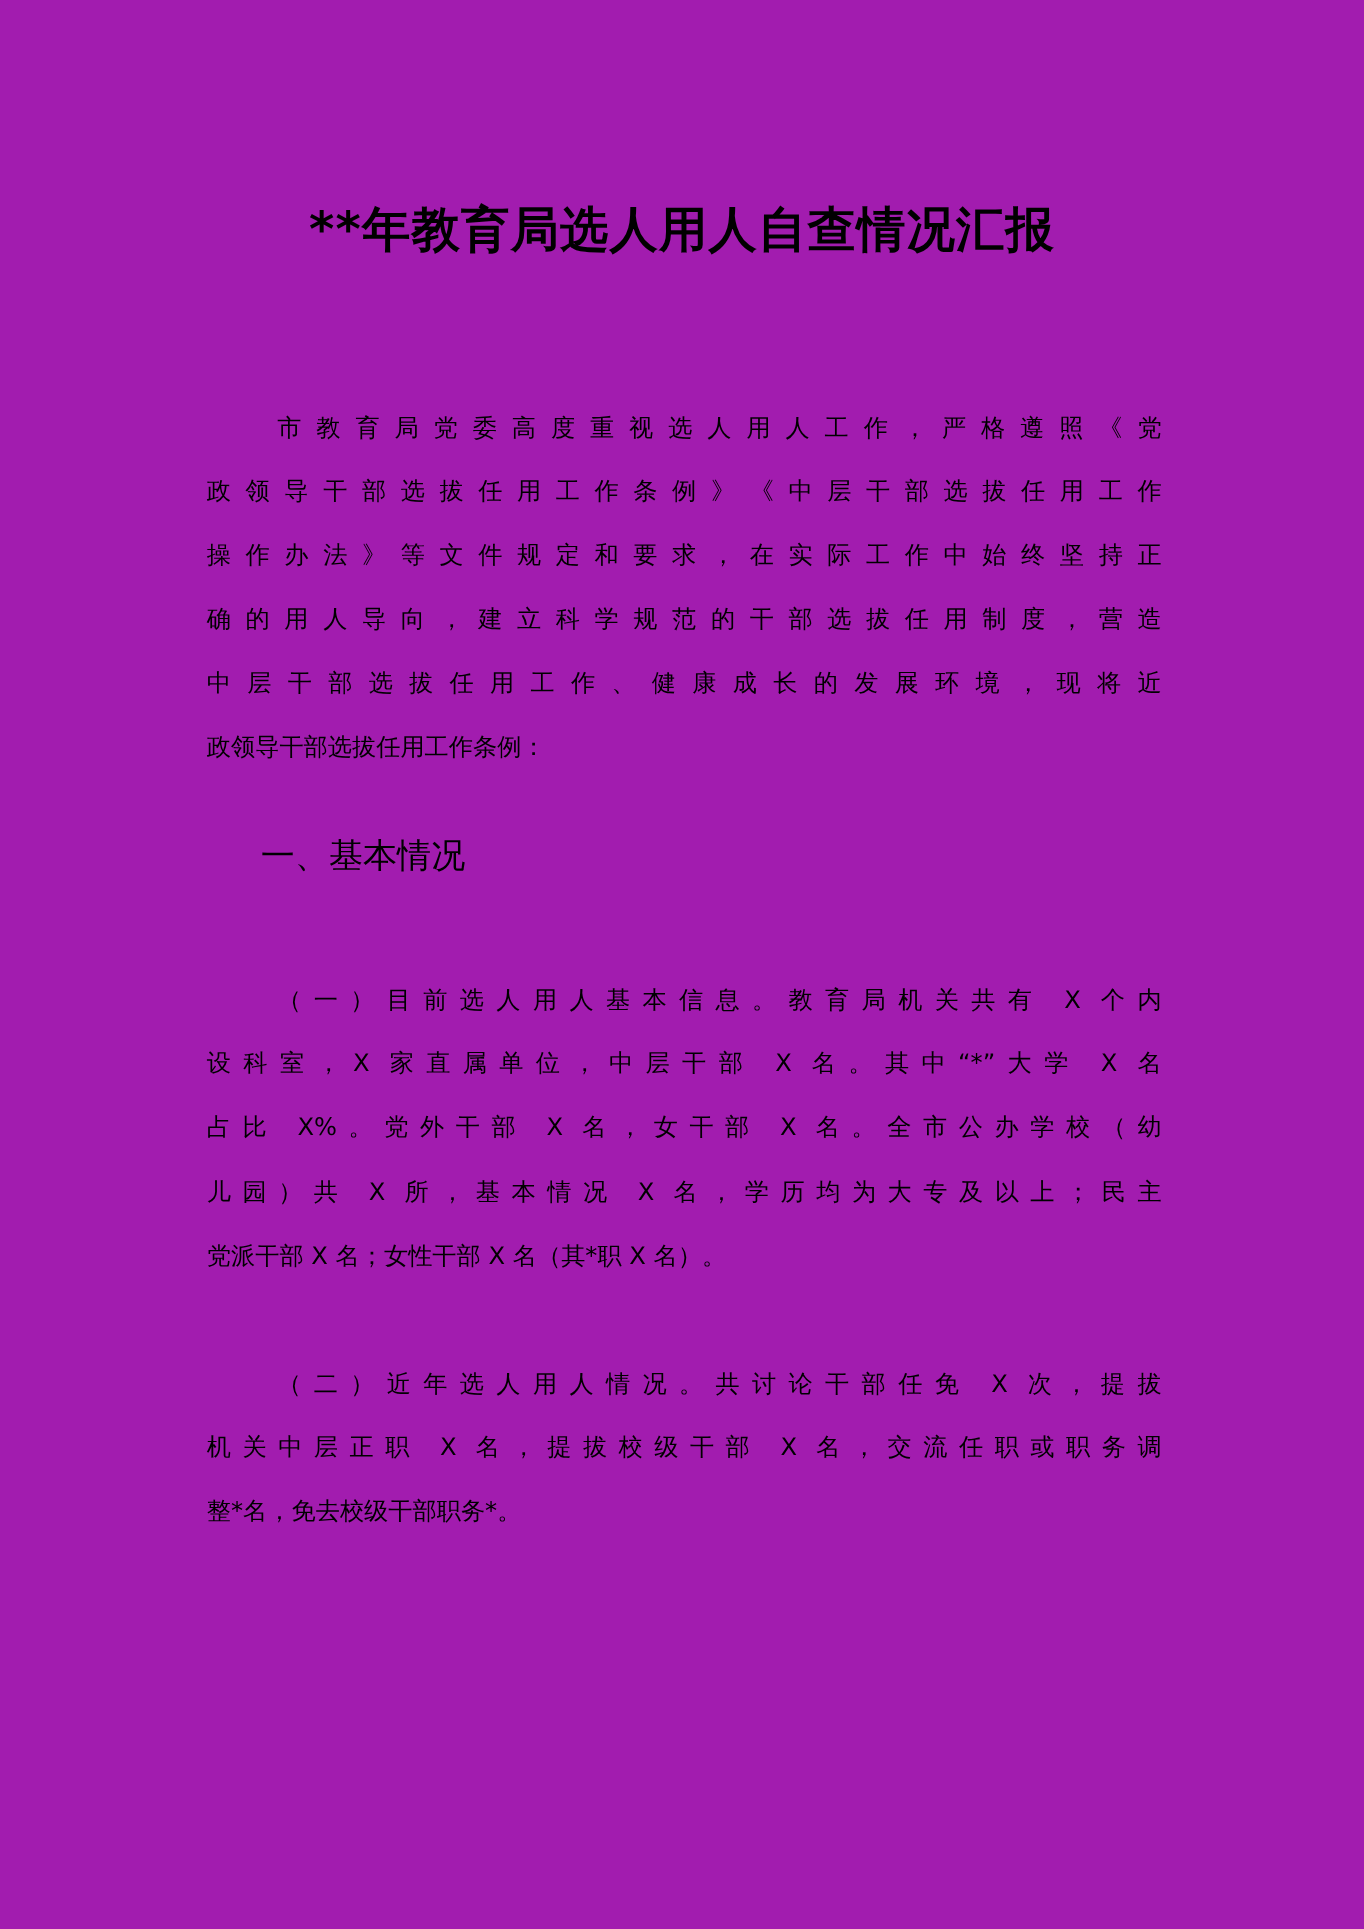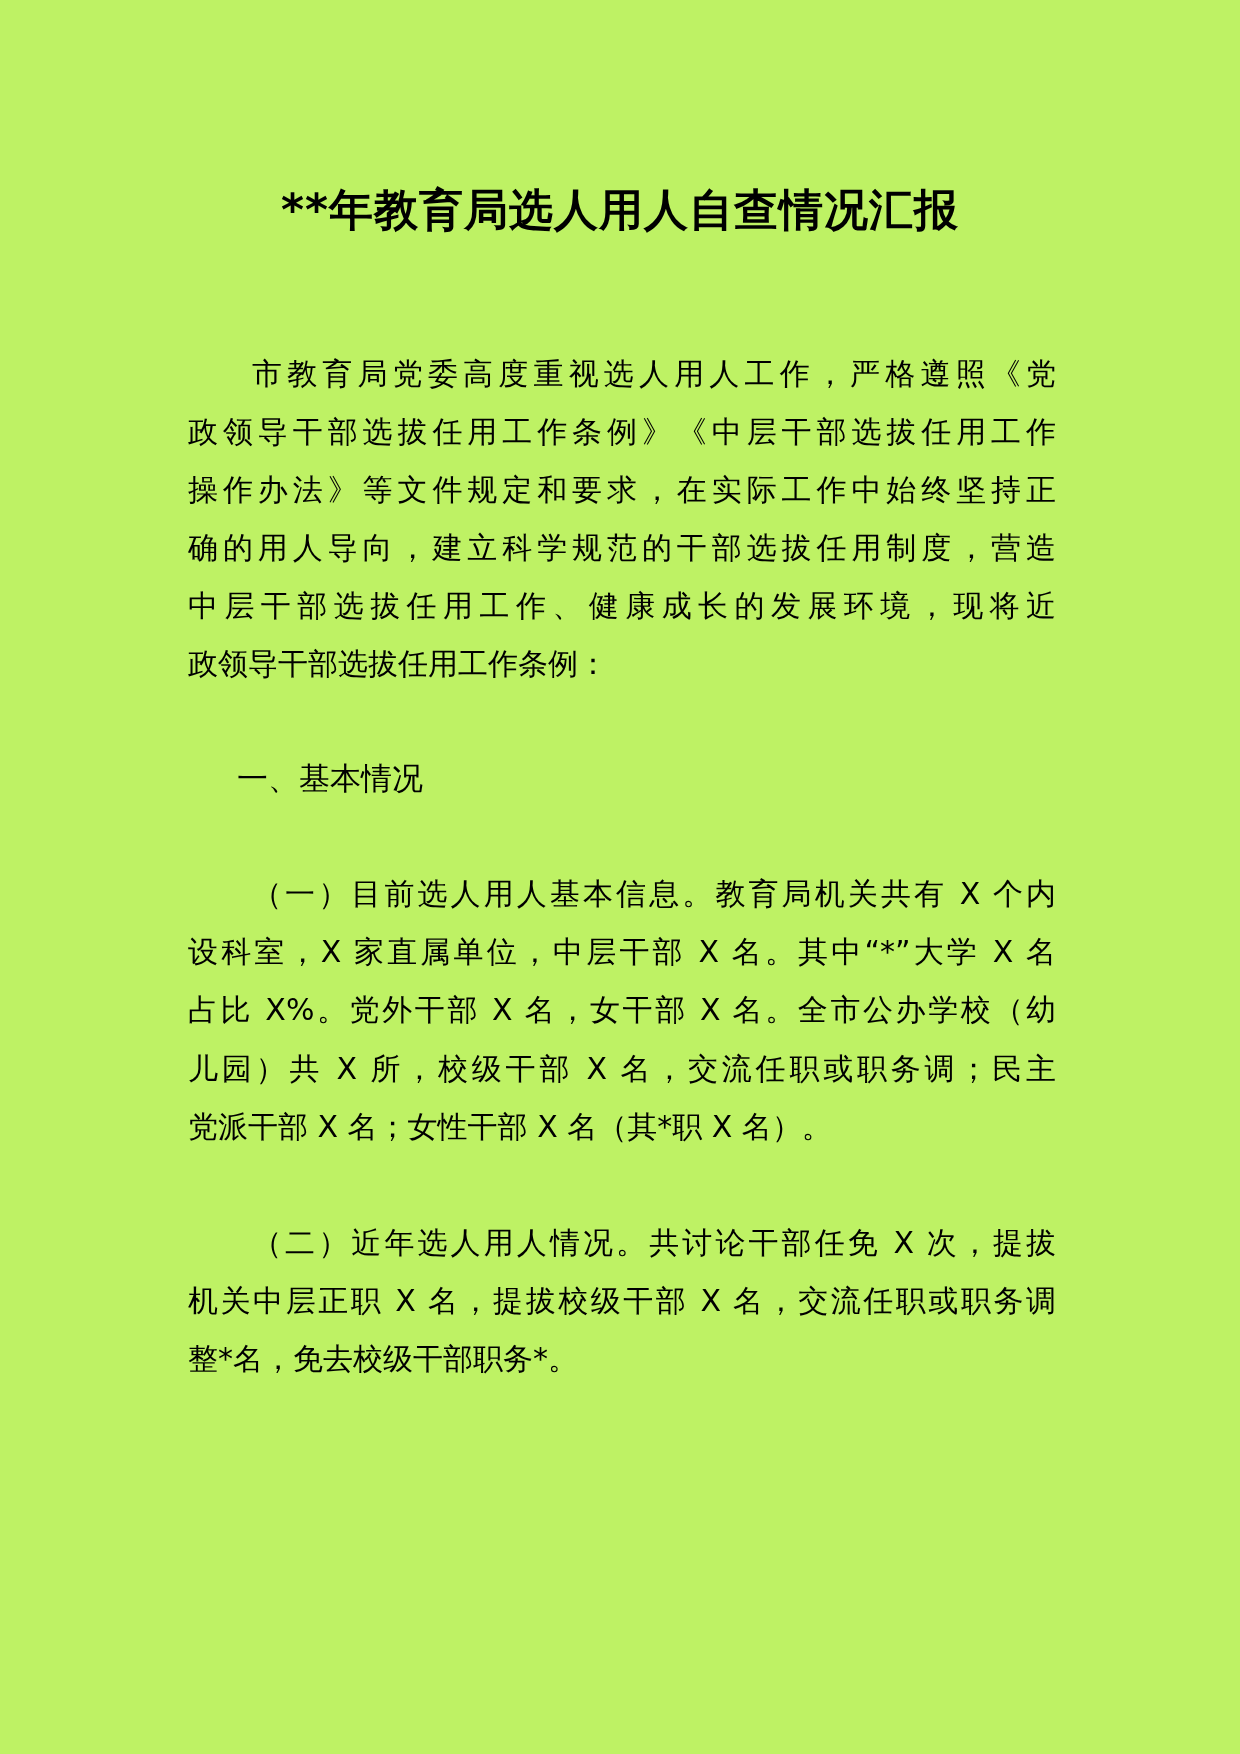--- a/index.html
+++ b/index.html
@@ -14,43 +14,44 @@
       overflow: hidden;
       font-family: "DejaVu Sans", "Liberation Sans", sans-serif;
       color: #000000;
     }
     .page {
       position: absolute;
       left: 0;
       top: 0;
       width: 1240px;
       height: 1754px;
-      background: #bef264;
+      background: #a21caf;
     }
     .title {
       position: absolute;
       left: 0;
       width: 1240px;
       top: 204px;
       text-align: center;
       font-size: 44px;
       font-weight: bold;
       line-height: 60px;
       letter-spacing: 1px;
       white-space: nowrap;
     }
     .line {
       position: absolute;
       left: 188px;
       width: 868px;
-      font-size: 30px;
+      font-size: 22px;
       line-height: 40px;
       white-space: nowrap;
       text-align: justify;
       text-align-last: justify;
+      margin-top: 16px;
     }
     .line.indent {
       left: 252px;
       width: 804px;
     }
     .line.last {
       text-align-last: left;
     }
     .heading {
       position: absolute;
@@ -75,21 +76,21 @@
     <div class="line" style="top:586px;">中层干部选拔任用工作、健康成长的发展环境，现将近</div>
     <div class="line last" style="top:644px;">政领导干部选拔任用工作条例：</div>
   </div>
 
   <div class="heading" style="top:758px;">一、基本情况</div>
 
   <div>
     <div class="line indent" style="top:874px;">（一）目前选人用人基本信息。教育局机关共有 X 个内</div>
     <div class="line" style="top:932px;">设科室，X 家直属单位，中层干部 X 名。其中“*”大学 X 名</div>
     <div class="line" style="top:990px;">占比 X%。党外干部 X 名，女干部 X 名。全市公办学校（幼</div>
-    <div class="line" style="top:1049px;">儿园）共 X 所，校级干部 X 名，交流任职或职务调；民主</div>
+    <div class="line" style="top:1049px;">儿园）共 X 所，基本情况 X 名，学历均为大专及以上；民主</div>
     <div class="line last" style="top:1107px;">党派干部 X 名；女性干部 X 名（其*职 X 名）。</div>
   </div>
 
   <div>
     <div class="line indent" style="top:1223px;">（二）近年选人用人情况。共讨论干部任免 X 次，提拔</div>
     <div class="line" style="top:1281px;">机关中层正职 X 名，提拔校级干部 X 名，交流任职或职务调</div>
     <div class="line last" style="top:1339px;">整*名，免去校级干部职务*。</div>
   </div>
 
 </div>

